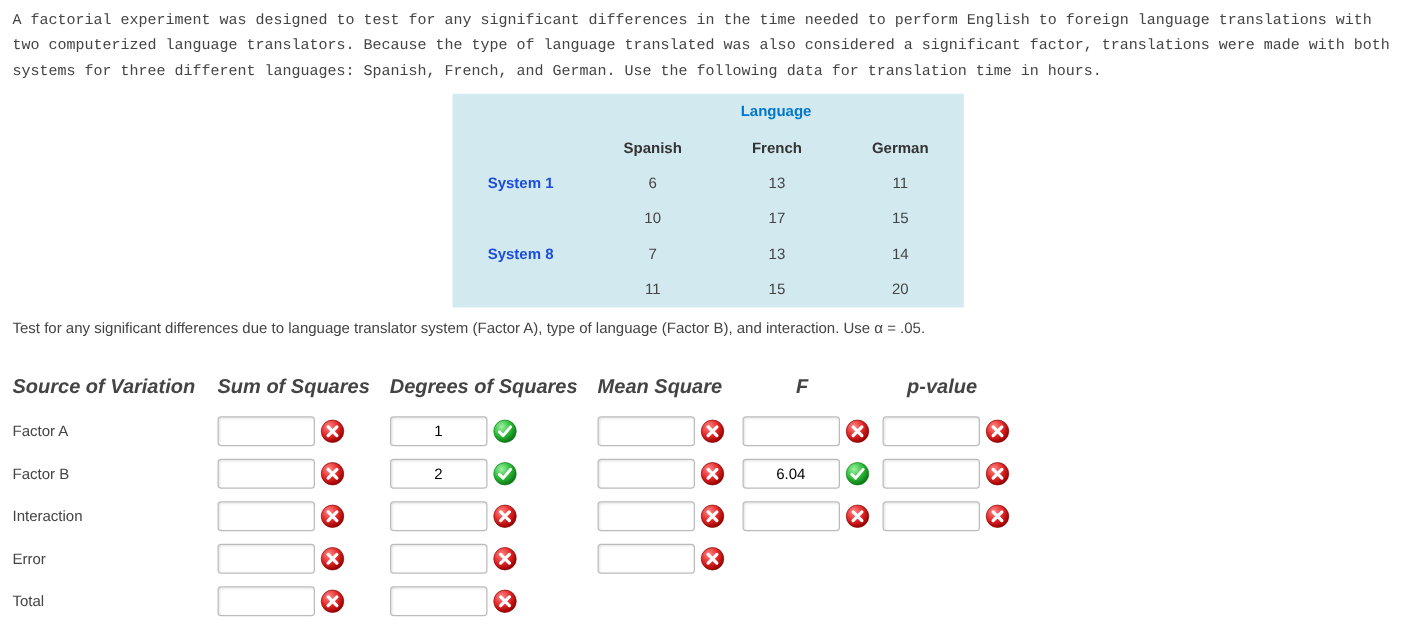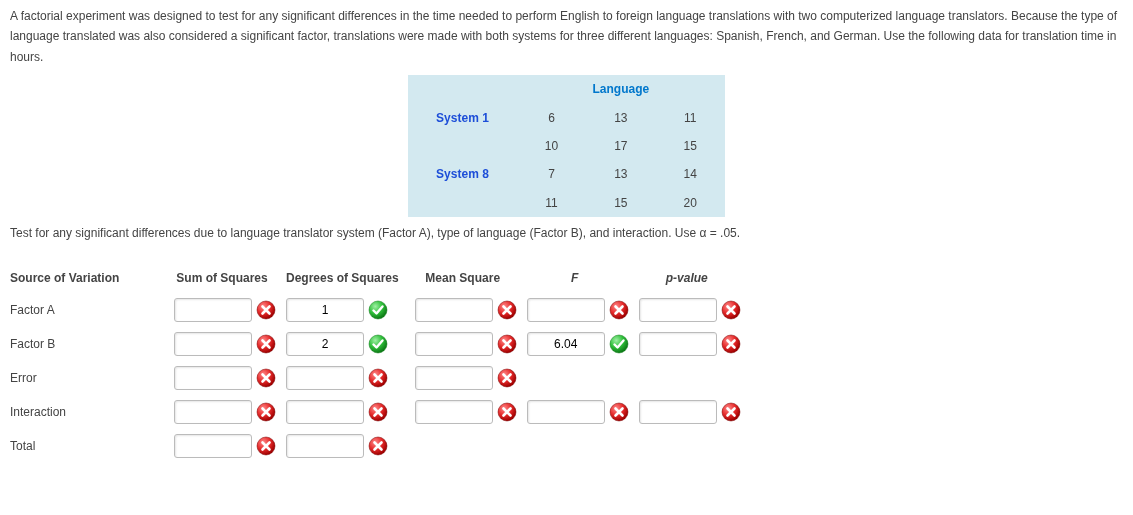--- a/index.html
+++ b/index.html
@@ -5,20 +5,21 @@
     body {
       font-family: Verdana, Geneva, sans-serif;
       font-size: 12px;
       color: #444;
       margin: 0;
       padding: 6px 10px;
       line-height: 1.7;
     }
     .intro {
       margin-bottom: 2px;
+      font-family: Liberation Mono, monospace;
     }
     .data-table-wrap {
       display: flex;
       justify-content: center;
       margin: 8px 0 4px;
     }
     .data-table {
       background: #d3e9f0;
       border-collapse: collapse;
     }
@@ -46,21 +47,22 @@
     }
     .anova-table {
       border-collapse: separate;
       border-spacing: 0 10px;
     }
     .anova-table th {
       text-align: left;
       font-weight: bold;
       padding: 0 16px 0 0;
       white-space: nowrap;
-      font-size: 12px;
+      font-size: 16px;
+      font-style: italic;
     }
     .anova-table th.center {
       text-align: center;
     }
     .anova-table td {
       padding: 0 10px 0 0;
       vertical-align: middle;
       white-space: nowrap;
       margin-left: 36px;
     }
@@ -101,20 +103,26 @@
 <div class="intro">A factorial experiment was designed to test for any significant differences in the time needed to perform English to foreign language translations with two computerized language translators. Because the type of language translated was also considered a significant factor, translations were made with both systems for three different languages: Spanish, French, and German. Use the following data for translation time in hours.</div>
 
 <div class="data-table-wrap">
   <table class="data-table">
     <tbody>
         <tr>
       <td></td>
       <td colspan="3" class="lang-header">Language</td>
     </tr>
     <tr>
+      <td></td>
+      <td class="col-head">Spanish</td>
+      <td class="col-head">French</td>
+      <td class="col-head">German</td>
+    </tr>
+    <tr>
       <td class="sys-label">System 1</td>
       <td>6</td>
       <td>13</td>
       <td>11</td>
     </tr>
     <tr>
       <td></td>
       <td>10</td>
       <td>17</td>
       <td>15</td>
@@ -241,20 +249,68 @@
             <input class="ans" value="" style="">
             <span class="icon">
               <svg viewBox="0 0 20 20">
                 <circle cx="10" cy="10" r="9" fill="url(#gRed)" stroke="#7a0000" stroke-width="0.5"></circle>
                 <path d="M6.5 6.5 L13.5 13.5 M13.5 6.5 L6.5 13.5" stroke="#fff" stroke-width="2.6" stroke-linecap="round"></path>
               </svg>
             </span>
           </span></td>
       </tr>
       <tr>
+        <td><span class="row-label">Interaction</span></td>
+        <td><span class="input-cell">
+            <input class="ans" value="" style="">
+            <span class="icon">
+              <svg viewBox="0 0 20 20">
+                <circle cx="10" cy="10" r="9" fill="url(#gRed)" stroke="#7a0000" stroke-width="0.5"></circle>
+                <path d="M6.5 6.5 L13.5 13.5 M13.5 6.5 L6.5 13.5" stroke="#fff" stroke-width="2.6" stroke-linecap="round"></path>
+              </svg>
+            </span>
+          </span></td>
+        <td><span class="input-cell">
+            <input class="ans" value="" style="">
+            <span class="icon">
+              <svg viewBox="0 0 20 20">
+                <circle cx="10" cy="10" r="9" fill="url(#gRed)" stroke="#7a0000" stroke-width="0.5"></circle>
+                <path d="M6.5 6.5 L13.5 13.5 M13.5 6.5 L6.5 13.5" stroke="#fff" stroke-width="2.6" stroke-linecap="round"></path>
+              </svg>
+            </span>
+          </span></td>
+        <td><span class="input-cell">
+            <input class="ans" value="" style="">
+            <span class="icon">
+              <svg viewBox="0 0 20 20">
+                <circle cx="10" cy="10" r="9" fill="url(#gRed)" stroke="#7a0000" stroke-width="0.5"></circle>
+                <path d="M6.5 6.5 L13.5 13.5 M13.5 6.5 L6.5 13.5" stroke="#fff" stroke-width="2.6" stroke-linecap="round"></path>
+              </svg>
+            </span>
+          </span></td>
+        <td><span class="input-cell">
+            <input class="ans" value="" style="">
+            <span class="icon">
+              <svg viewBox="0 0 20 20">
+                <circle cx="10" cy="10" r="9" fill="url(#gRed)" stroke="#7a0000" stroke-width="0.5"></circle>
+                <path d="M6.5 6.5 L13.5 13.5 M13.5 6.5 L6.5 13.5" stroke="#fff" stroke-width="2.6" stroke-linecap="round"></path>
+              </svg>
+            </span>
+          </span></td>
+        <td><span class="input-cell">
+            <input class="ans" value="" style="">
+            <span class="icon">
+              <svg viewBox="0 0 20 20">
+                <circle cx="10" cy="10" r="9" fill="url(#gRed)" stroke="#7a0000" stroke-width="0.5"></circle>
+                <path d="M6.5 6.5 L13.5 13.5 M13.5 6.5 L6.5 13.5" stroke="#fff" stroke-width="2.6" stroke-linecap="round"></path>
+              </svg>
+            </span>
+          </span></td>
+      </tr>
+      <tr>
         <td><span class="row-label">Error</span></td>
         <td><span class="input-cell">
             <input class="ans" value="" style="">
             <span class="icon">
               <svg viewBox="0 0 20 20">
                 <circle cx="10" cy="10" r="9" fill="url(#gRed)" stroke="#7a0000" stroke-width="0.5"></circle>
                 <path d="M6.5 6.5 L13.5 13.5 M13.5 6.5 L6.5 13.5" stroke="#fff" stroke-width="2.6" stroke-linecap="round"></path>
               </svg>
             </span>
           </span></td>
@@ -271,68 +327,20 @@
             <input class="ans" value="" style="">
             <span class="icon">
               <svg viewBox="0 0 20 20">
                 <circle cx="10" cy="10" r="9" fill="url(#gRed)" stroke="#7a0000" stroke-width="0.5"></circle>
                 <path d="M6.5 6.5 L13.5 13.5 M13.5 6.5 L6.5 13.5" stroke="#fff" stroke-width="2.6" stroke-linecap="round"></path>
               </svg>
             </span>
           </span></td>
         <td></td>
         <td></td>
-      </tr>
-      <tr>
-        <td><span class="row-label">Interaction</span></td>
-        <td><span class="input-cell">
-            <input class="ans" value="" style="">
-            <span class="icon">
-              <svg viewBox="0 0 20 20">
-                <circle cx="10" cy="10" r="9" fill="url(#gRed)" stroke="#7a0000" stroke-width="0.5"></circle>
-                <path d="M6.5 6.5 L13.5 13.5 M13.5 6.5 L6.5 13.5" stroke="#fff" stroke-width="2.6" stroke-linecap="round"></path>
-              </svg>
-            </span>
-          </span></td>
-        <td><span class="input-cell">
-            <input class="ans" value="" style="">
-            <span class="icon">
-              <svg viewBox="0 0 20 20">
-                <circle cx="10" cy="10" r="9" fill="url(#gRed)" stroke="#7a0000" stroke-width="0.5"></circle>
-                <path d="M6.5 6.5 L13.5 13.5 M13.5 6.5 L6.5 13.5" stroke="#fff" stroke-width="2.6" stroke-linecap="round"></path>
-              </svg>
-            </span>
-          </span></td>
-        <td><span class="input-cell">
-            <input class="ans" value="" style="">
-            <span class="icon">
-              <svg viewBox="0 0 20 20">
-                <circle cx="10" cy="10" r="9" fill="url(#gRed)" stroke="#7a0000" stroke-width="0.5"></circle>
-                <path d="M6.5 6.5 L13.5 13.5 M13.5 6.5 L6.5 13.5" stroke="#fff" stroke-width="2.6" stroke-linecap="round"></path>
-              </svg>
-            </span>
-          </span></td>
-        <td><span class="input-cell">
-            <input class="ans" value="" style="">
-            <span class="icon">
-              <svg viewBox="0 0 20 20">
-                <circle cx="10" cy="10" r="9" fill="url(#gRed)" stroke="#7a0000" stroke-width="0.5"></circle>
-                <path d="M6.5 6.5 L13.5 13.5 M13.5 6.5 L6.5 13.5" stroke="#fff" stroke-width="2.6" stroke-linecap="round"></path>
-              </svg>
-            </span>
-          </span></td>
-        <td><span class="input-cell">
-            <input class="ans" value="" style="">
-            <span class="icon">
-              <svg viewBox="0 0 20 20">
-                <circle cx="10" cy="10" r="9" fill="url(#gRed)" stroke="#7a0000" stroke-width="0.5"></circle>
-                <path d="M6.5 6.5 L13.5 13.5 M13.5 6.5 L6.5 13.5" stroke="#fff" stroke-width="2.6" stroke-linecap="round"></path>
-              </svg>
-            </span>
-          </span></td>
       </tr>
       <tr>
         <td><span class="row-label">Total</span></td>
         <td><span class="input-cell">
             <input class="ans" value="" style="">
             <span class="icon">
               <svg viewBox="0 0 20 20">
                 <circle cx="10" cy="10" r="9" fill="url(#gRed)" stroke="#7a0000" stroke-width="0.5"></circle>
                 <path d="M6.5 6.5 L13.5 13.5 M13.5 6.5 L6.5 13.5" stroke="#fff" stroke-width="2.6" stroke-linecap="round"></path>
               </svg>

